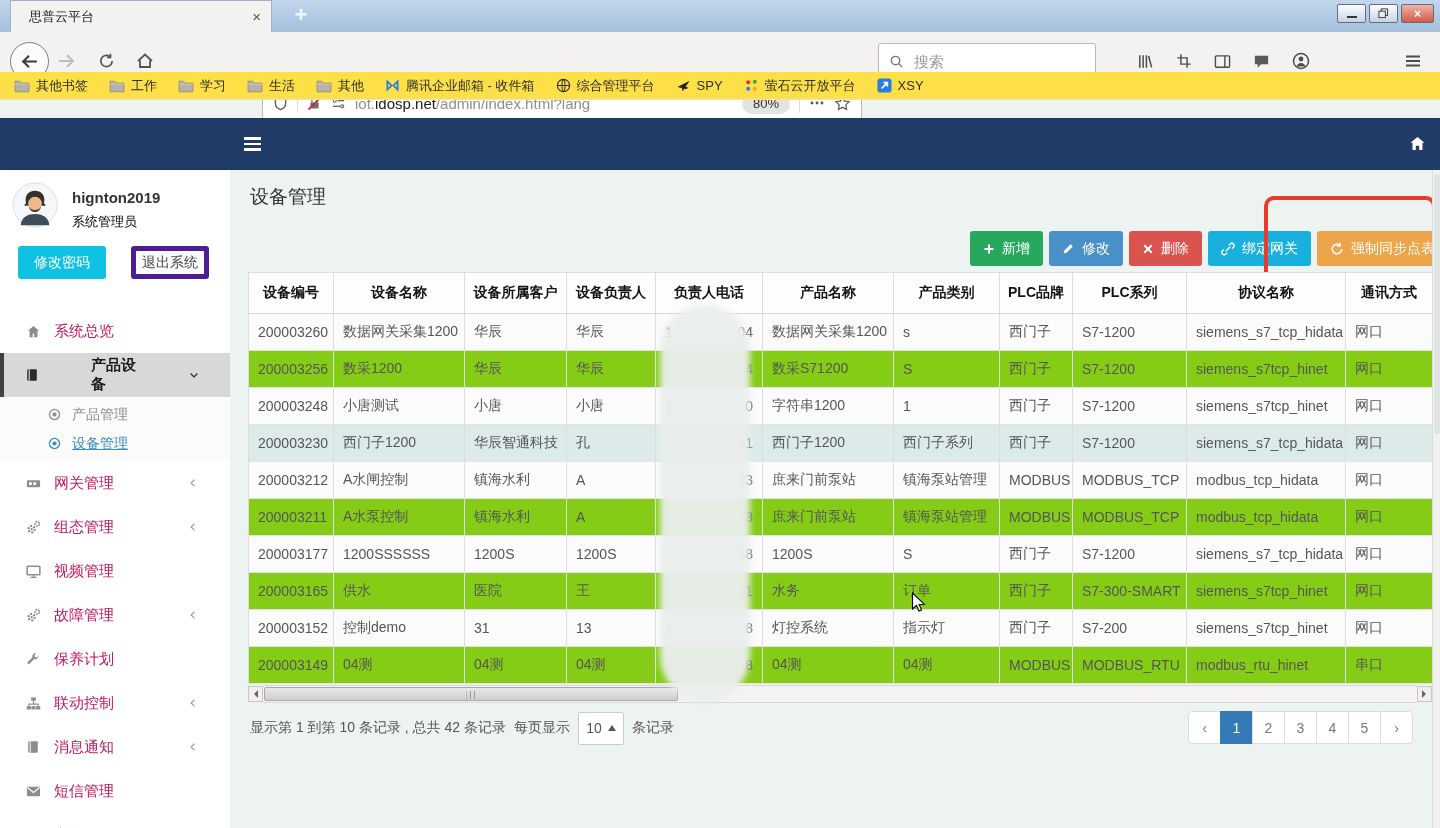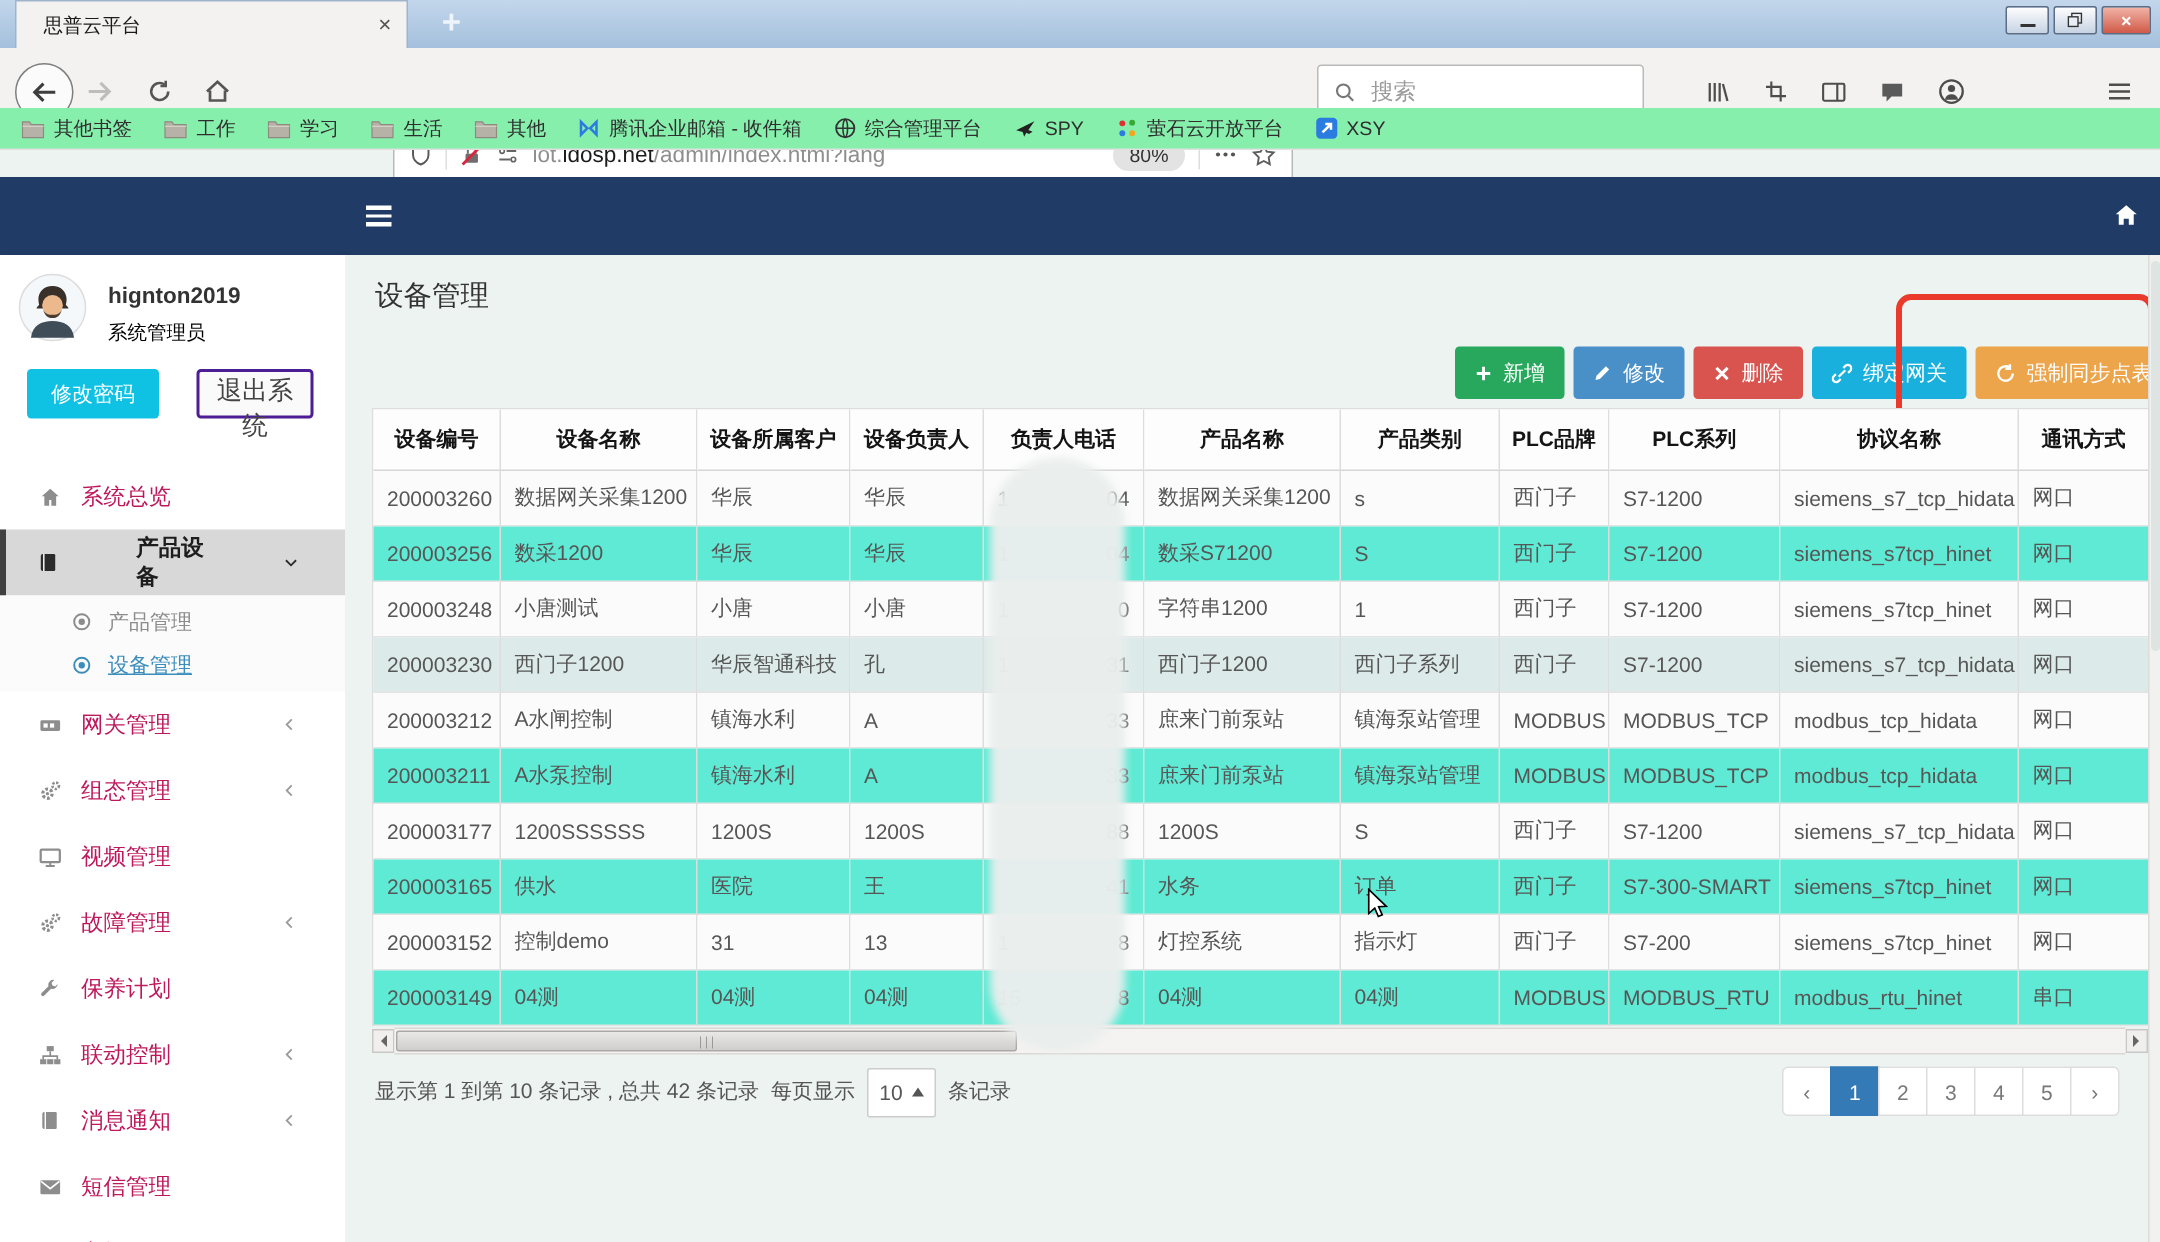--- a/index.html
+++ b/index.html
@@ -40,41 +40,41 @@
   .zoom-pill{background:#e3e3e3;border-radius:11px;padding:3px 11px;font-size:13px;color:#333;}
   .searchbar{position:absolute;left:878px;top:11px;width:218px;height:36px;background:#fff;
     border:1px solid #b9b9b9;border-radius:3px;box-sizing:border-box;
     display:flex;align-items:center;padding:0 10px;gap:8px;}
   .searchbar input{border:none;outline:none;flex:1;font-size:15px;font-family:inherit;background:transparent;}
   .searchbar input::placeholder{color:#9b9b9b;}
   .tb-icons{position:absolute;right:130px;top:0;height:58px;display:flex;align-items:center;gap:22px;}
   .hamb-ff{position:absolute;right:18px;top:20px;}
 
   
-  .bookmarks{position:absolute;left:0;top:72px;width:1440px;height:28px;background:#86efac;
+  .bookmarks{position:absolute;left:0;top:72px;width:1440px;height:28px;background:#fde047;
     border-bottom:1px solid #e2e0dd;display:flex;align-items:center;padding:0 14px;gap:21px;
     font-size:13px;color:#2e2e2e;box-sizing:border-box;}
   .bm{display:flex;align-items:center;gap:6px;white-space:nowrap;}
 
   
   .appbar{position:absolute;left:0;top:118px;width:1440px;height:52px;background:#1f3b66;}
   .hamb-app{position:absolute;left:244px;top:19px;display:flex;flex-direction:column;gap:3px;}
   .hamb-app span{width:17px;height:2.5px;background:#fff;}
   .app-home{position:absolute;right:14px;top:17px;}
 
   
   .sidebar{position:absolute;left:0;top:170px;width:230px;height:658px;background:#fff;
     border-right:1px solid #d4d4d4;box-shadow:2px 0 4px rgba(0,0,0,.06);overflow:hidden;}
   .user-name{position:absolute;left:72px;top:19px;font-size:15px;font-weight:bold;color:#333;}
   .user-role{position:absolute;left:72px;top:43px;font-size:13px;color:#000000;}
   .avatar{position:absolute;left:12px;top:12px;}
   .btn-pw{position:absolute;left:18px;top:76px;width:88px;height:33px;background:#0fc2e4;color:#fff;
     border:none;border-radius:3px;font-size:14px;font-family:inherit;}
   .btn-logout{position:absolute;left:131px;top:76px;width:78px;height:33px;background:#fafafa;color:#444;
-    border:2px solid #4c1d95;border-radius:3px;font-size:17px;font-family:inherit;}
+    border:5px solid #4c1d95;border-radius:3px;font-size:14px;font-family:inherit;}
   .side-menu{position:absolute;left:0;top:139px;width:230px;}
   .s-item{height:44px;display:flex;align-items:center;padding:0 16px 0 24px;box-sizing:border-box;
     color:#be185d;font-size:15px;}
   .s-item .icon{width:18px;margin-right:12px;color:#8d8d8d;}
   .s-item .chev{margin-left:auto;color:#9a9a9a;}
   .s-item.active{background:#d8d8d8;border-left:4px solid #404040;padding-left:20px;color:#1d1d1d;font-weight:bold;gap:38px;}
   .s-item.active .icon{color:#2b2b2b;}
   .s-sub{background:#fbfbfb;padding:3px 0;}
   .s-subitem{height:29px;display:flex;align-items:center;padding-left:46px;font-size:14px;color:#8c8c8c;}
   .s-subitem .icon{width:16px;margin-right:10px;color:#8c8c8c;}
@@ -95,21 +95,21 @@
     border-radius:10px;pointer-events:none;}
 
   .grid{position:absolute;left:18px;top:102px;width:1184px;display:grid;background:#fff;
     border-left:1px solid #ddd;border-top:1px solid #ddd;}
   .gc{border-right:1px solid #ddd;border-bottom:1px solid #e3e3e3;box-sizing:border-box;
     display:flex;align-items:center;padding:0 9px;font-size:14px;color:#565656;overflow:hidden;white-space:nowrap;}
   .gc.head{height:41px;font-weight:bold;color:#141414;background:#fdfdfd;justify-content:center;
     border-bottom:1px solid #d6d6d6;}
   .gc.body{height:37px;}
   .gc.phone{justify-content:space-between;}
-  .row-odd{background:#fbfbfb;} .row-even{background:#5eead4;} .row-sel{background:#dcebe9;}
+  .row-odd{background:#fbfbfb;} .row-even{background:#84cc16;} .row-sel{background:#dcebe9;}
 
   .hscroll{position:absolute;left:18px;top:516px;width:1184px;height:16px;display:flex;align-items:center;}
   .harrow{width:15px;height:16px;background:#f0efed;border:1px solid #c9c8c6;box-sizing:border-box;
     display:flex;align-items:center;justify-content:center;}
   .htrack{flex:1;height:16px;background:#f4f3f2;border-top:1px solid #d9d8d6;border-bottom:1px solid #d9d8d6;position:relative;}
   .hthumb{position:absolute;left:1px;top:0;width:414px;height:14px;margin-top:1px;border:1px solid #a9a8a6;
     border-radius:2px;background:linear-gradient(#e9e8e6,#cfcecc);box-sizing:border-box;}
   .hthumb:after{content:"";position:absolute;left:50%;top:3px;width:9px;height:8px;transform:translateX(-50%);
     background:repeating-linear-gradient(90deg,#999 0 1px,transparent 1px 4px);}
   .tri{width:0;height:0;border:4px solid transparent;}

